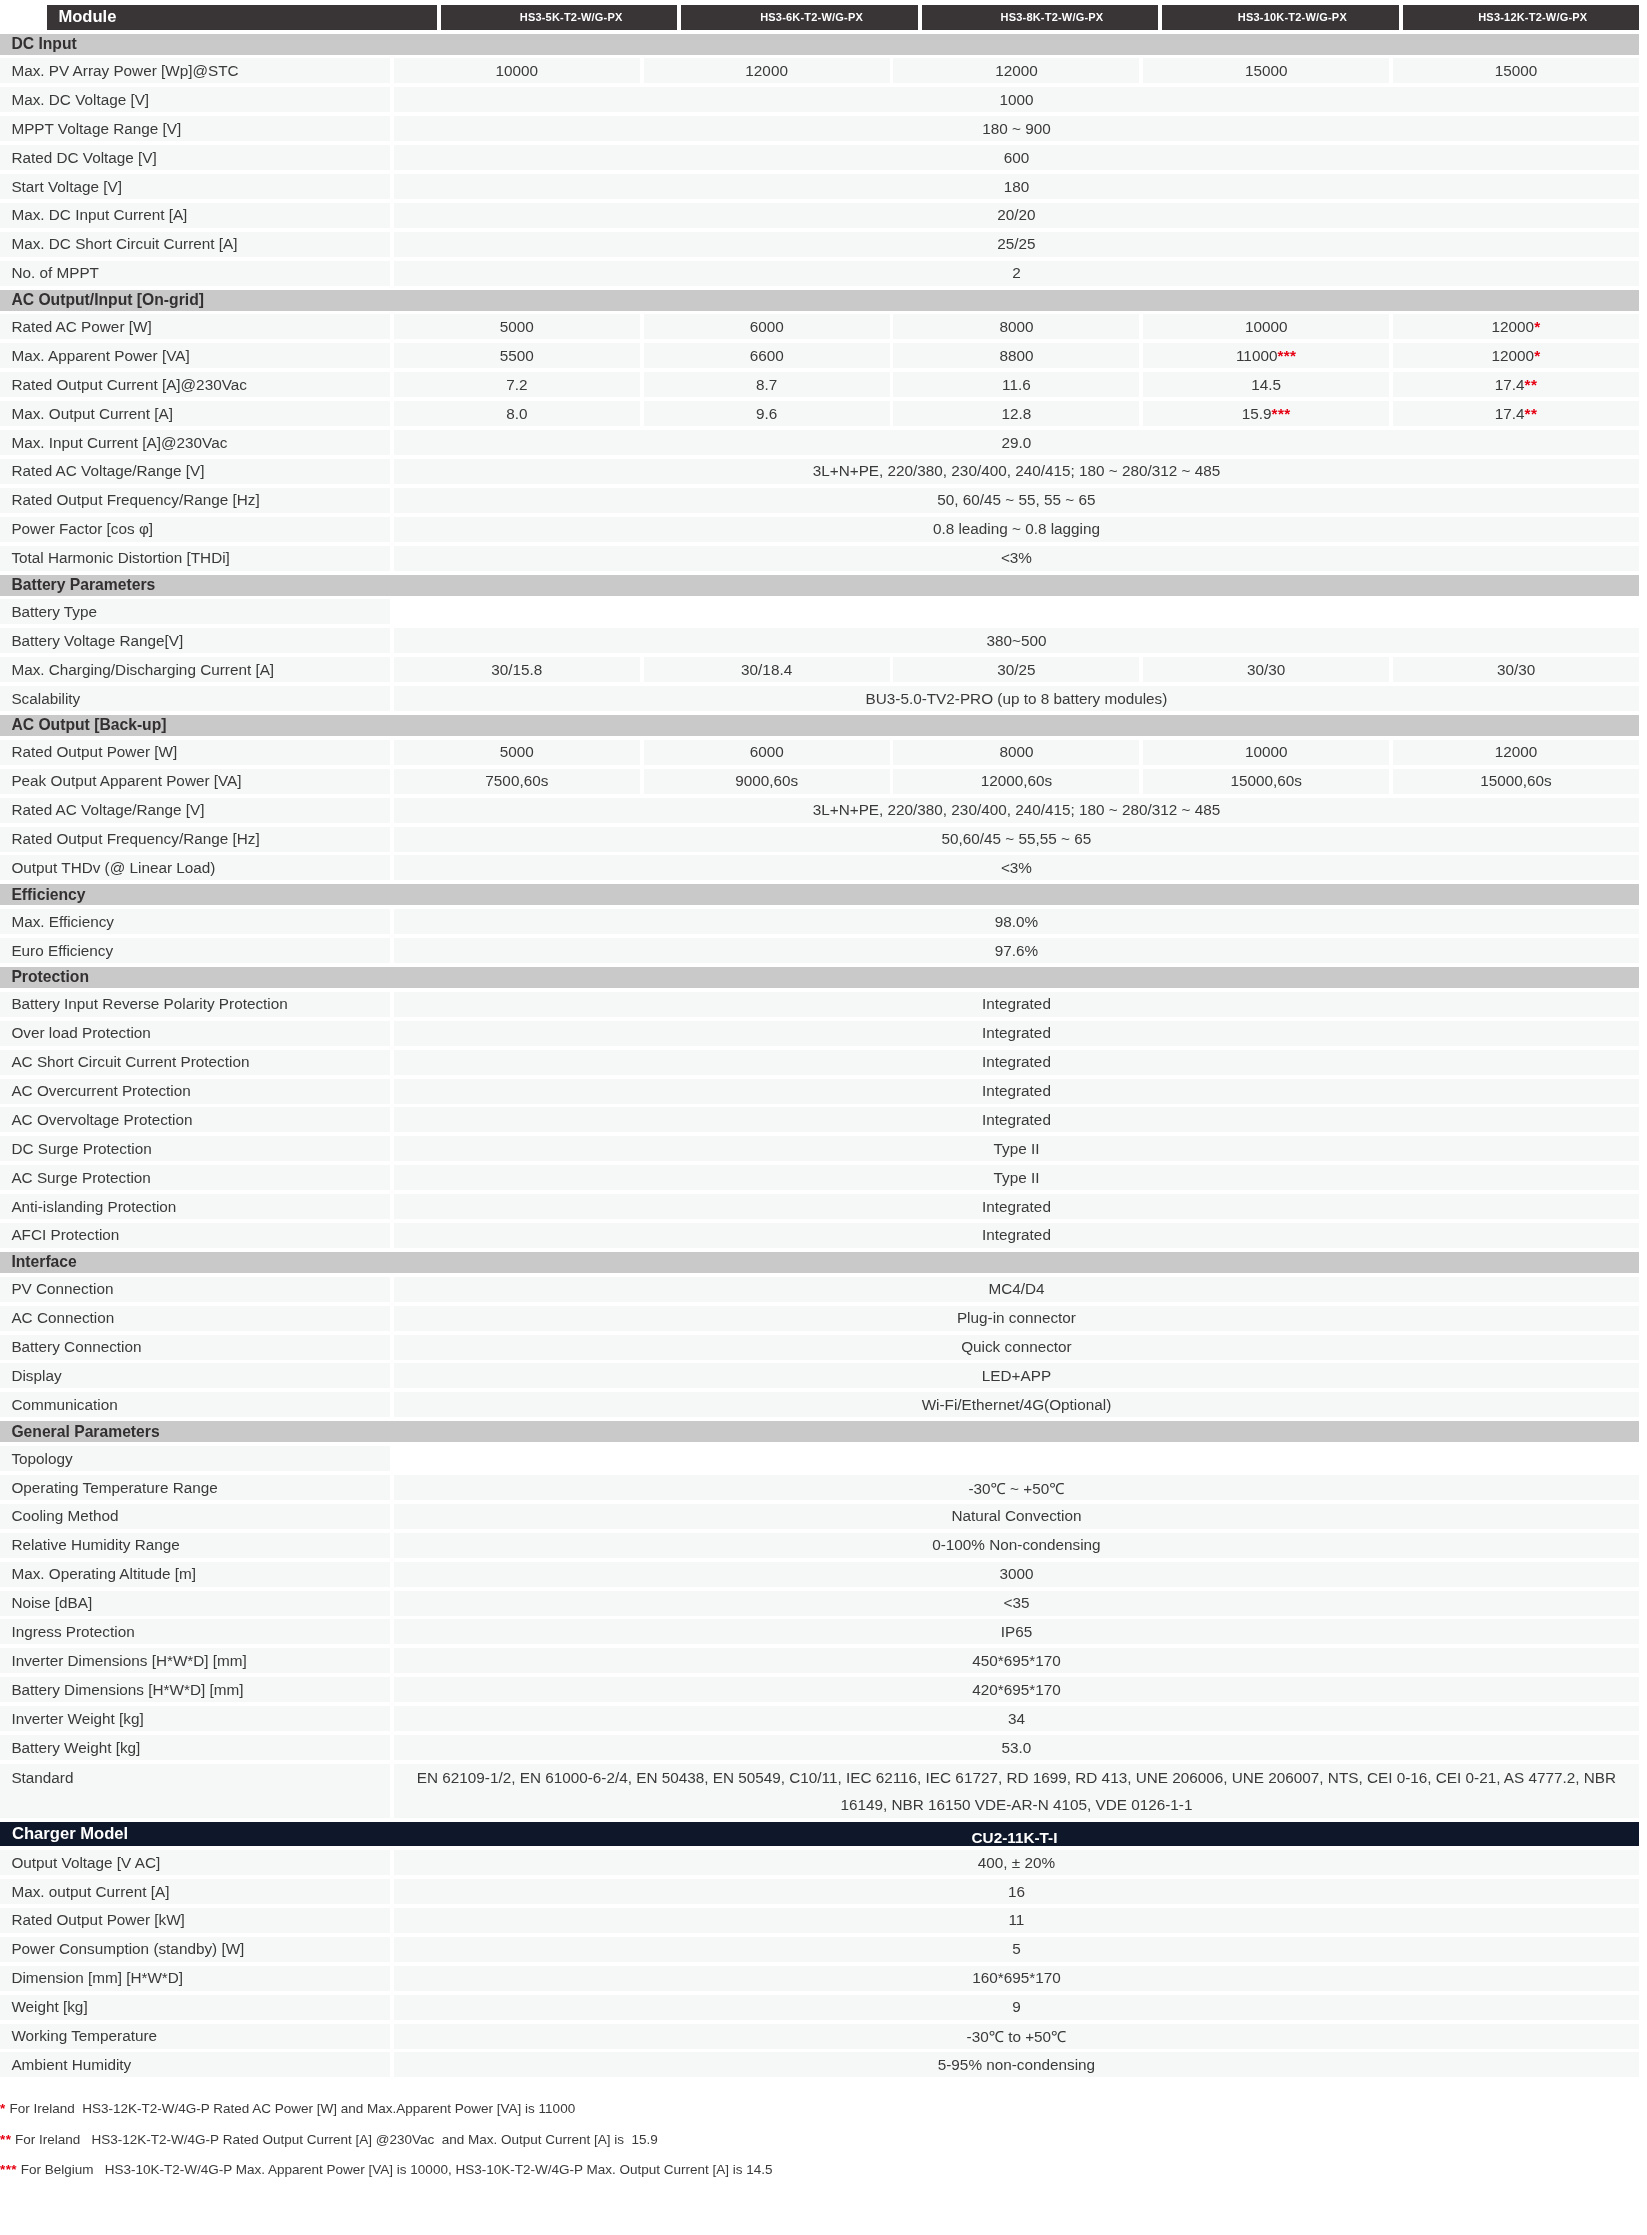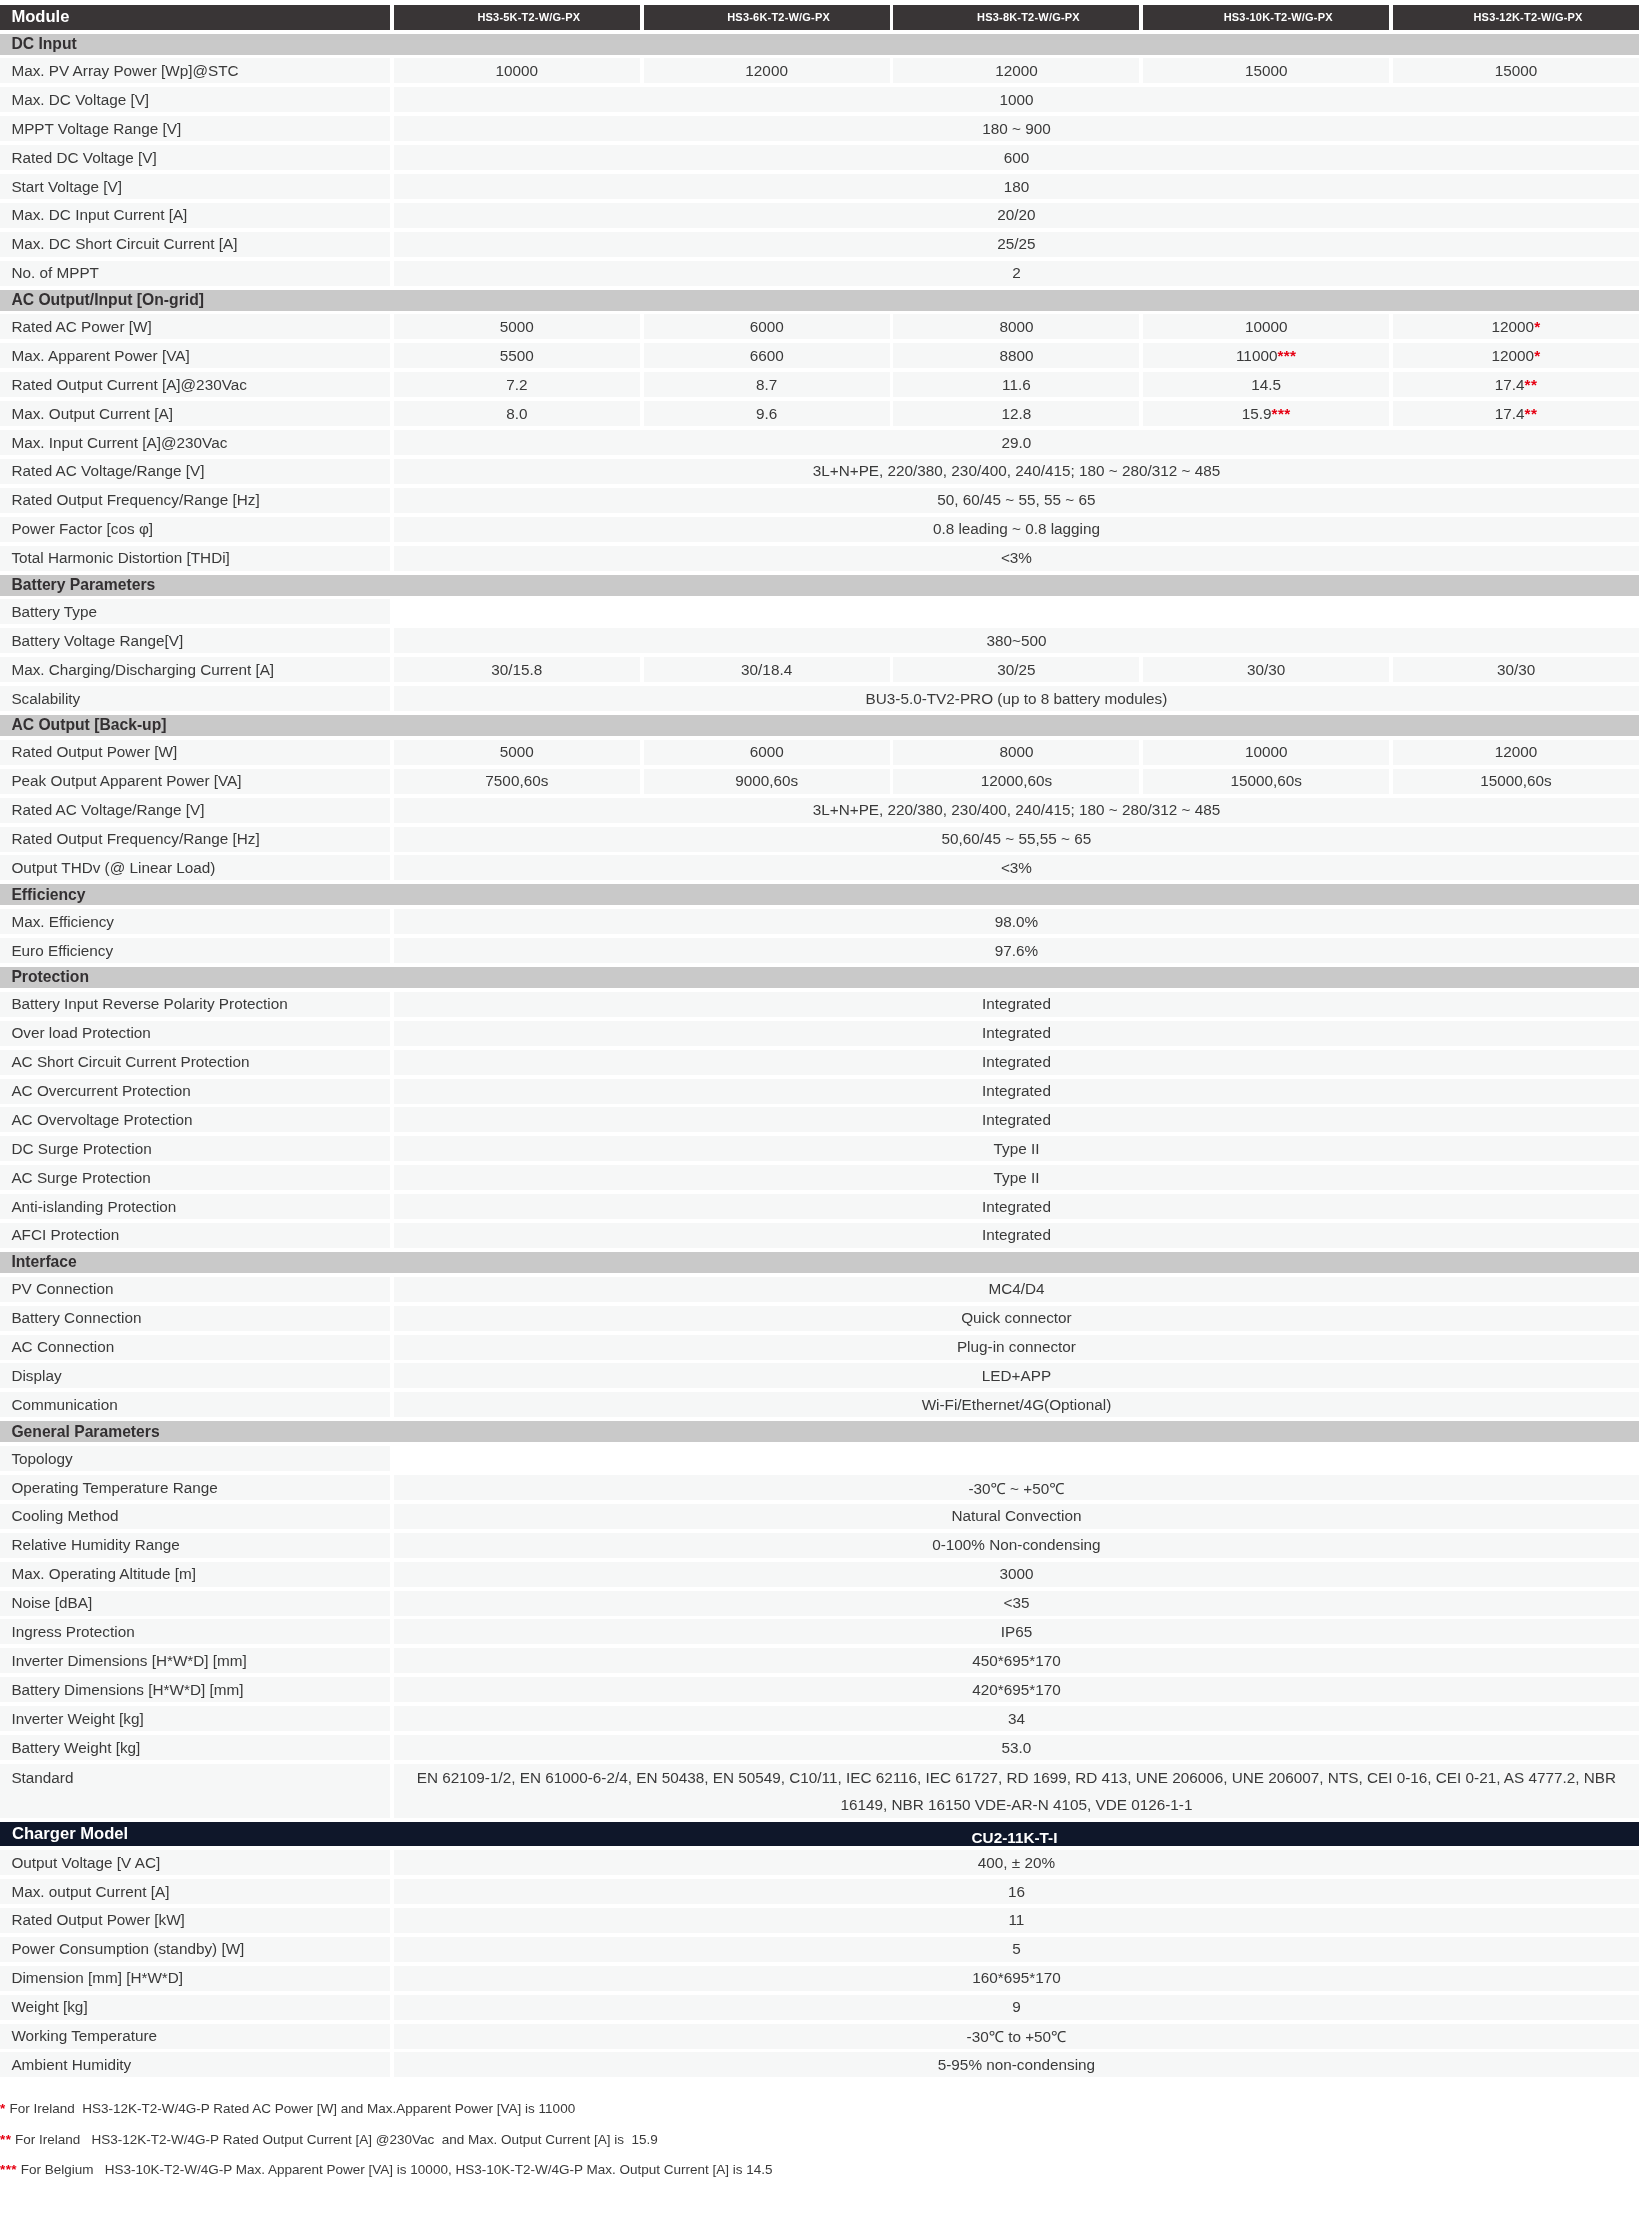--- a/index.html
+++ b/index.html
@@ -12,21 +12,21 @@
   }
   #table-root { padding-top: 5.2px; width: 1639px; }
 
   .hdr-row, .row { display: flex; gap: 3.9px; margin-bottom: 3.9px; }
 
   .hdr-cell {
     background: #393536; color: #ffffff;
     font-weight: bold; font-size: 11px;
     height: 24.5px; display: flex; align-items: center; justify-content: center; padding-left: 24px;
   }
-  .hdr-module { width: 390px; justify-content: flex-start; padding-left: 11.4px; font-size: 16.6px; }
+  .hdr-module { width: 390px; justify-content: flex-start; padding-left: 11.4px; font-size: 16.6px; margin-left: 47px; }
   .model-col { flex: 1; letter-spacing: 0.2px; }
 
   .section-bar {
     height: 21px; background: #c9c9c9;
     display: flex; align-items: center; padding-left: 11.4px;
     font-weight: bold; font-size: 15.7px; color: #333032;
     margin-bottom: 3.9px;
   }
 
   .lbl {
@@ -418,29 +418,29 @@
     <div class="section-bar">
       <span>Interface</span>
     </div>
     <div class="row">
       <div class="lbl">PV Connection</div>
       <div class="cell merged">
         <span>MC4/D4</span>
       </div>
     </div>
     <div class="row">
+      <div class="lbl">AC Connection</div>
+      <div class="cell merged">
+        <span>Plug-in connector</span>
+      </div>
+    </div>
+    <div class="row">
       <div class="lbl">Battery Connection</div>
       <div class="cell merged">
         <span>Quick connector</span>
-      </div>
-    </div>
-    <div class="row">
-      <div class="lbl">AC Connection</div>
-      <div class="cell merged">
-        <span>Plug-in connector</span>
       </div>
     </div>
     <div class="row">
       <div class="lbl">Display</div>
       <div class="cell merged">
         <span>LED+APP</span>
       </div>
     </div>
     <div class="row">
       <div class="lbl">Communication</div>

